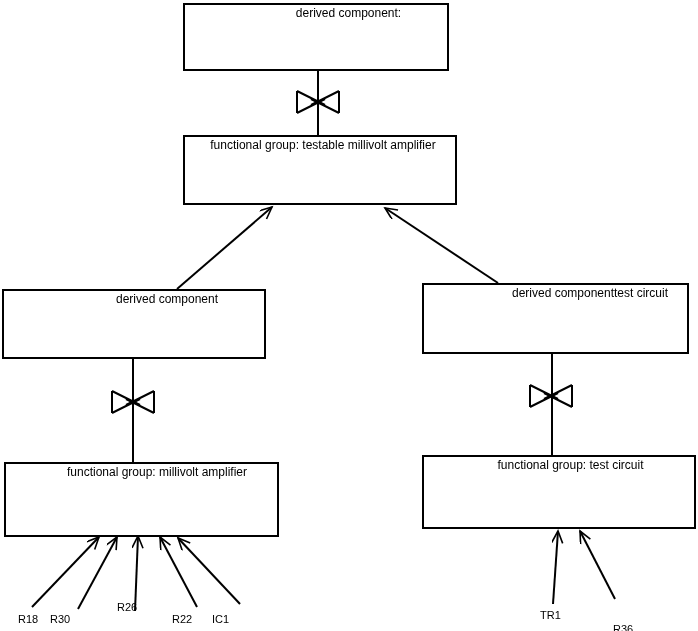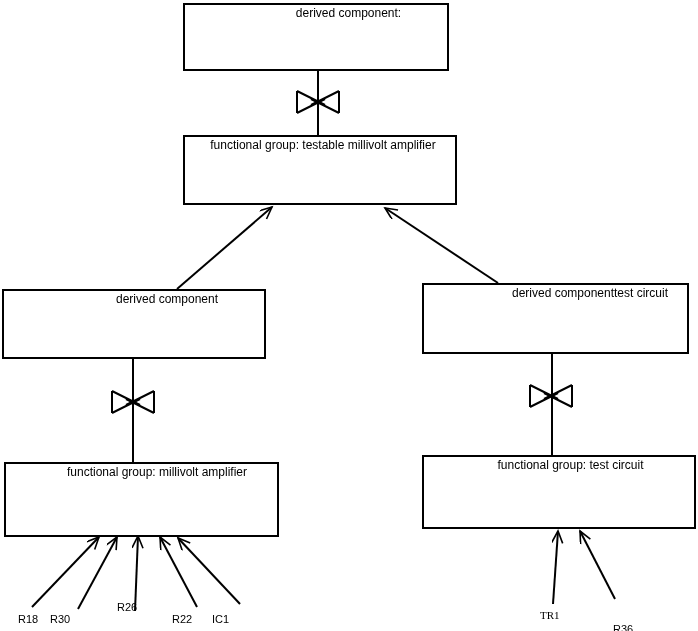--- a/index.html
+++ b/index.html
@@ -39,21 +39,21 @@
     position: absolute;
     font-size: 11px;
     line-height: 15px;
     white-space: nowrap;
   }
   #lbl-r18 { left:18px;  top:612px; }
   #lbl-r30 { left:50px;  top:612px; }
   #lbl-r26 { left:117px; top:600px; }
   #lbl-r22 { left:172px; top:612px; }
   #lbl-ic1 { left:212px; top:612px; }
-  #lbl-tr1 { left:540px; top:608px;font-family:Liberation Serif, serif; }
+  #lbl-tr1 { left:540px; top:608px; }
   #lbl-r36 { left:613px; top:622px; }
 </style>
 </head>
 <body>
 
 <div class="canvas">
 
   <svg class="wires" viewBox="0 0 698 631" xmlns="http://www.w3.org/2000/svg">
     <defs>
       <marker id="openArrow" markerUnits="userSpaceOnUse" markerWidth="18" markerHeight="14" refX="13" refY="5.5" orient="auto">

